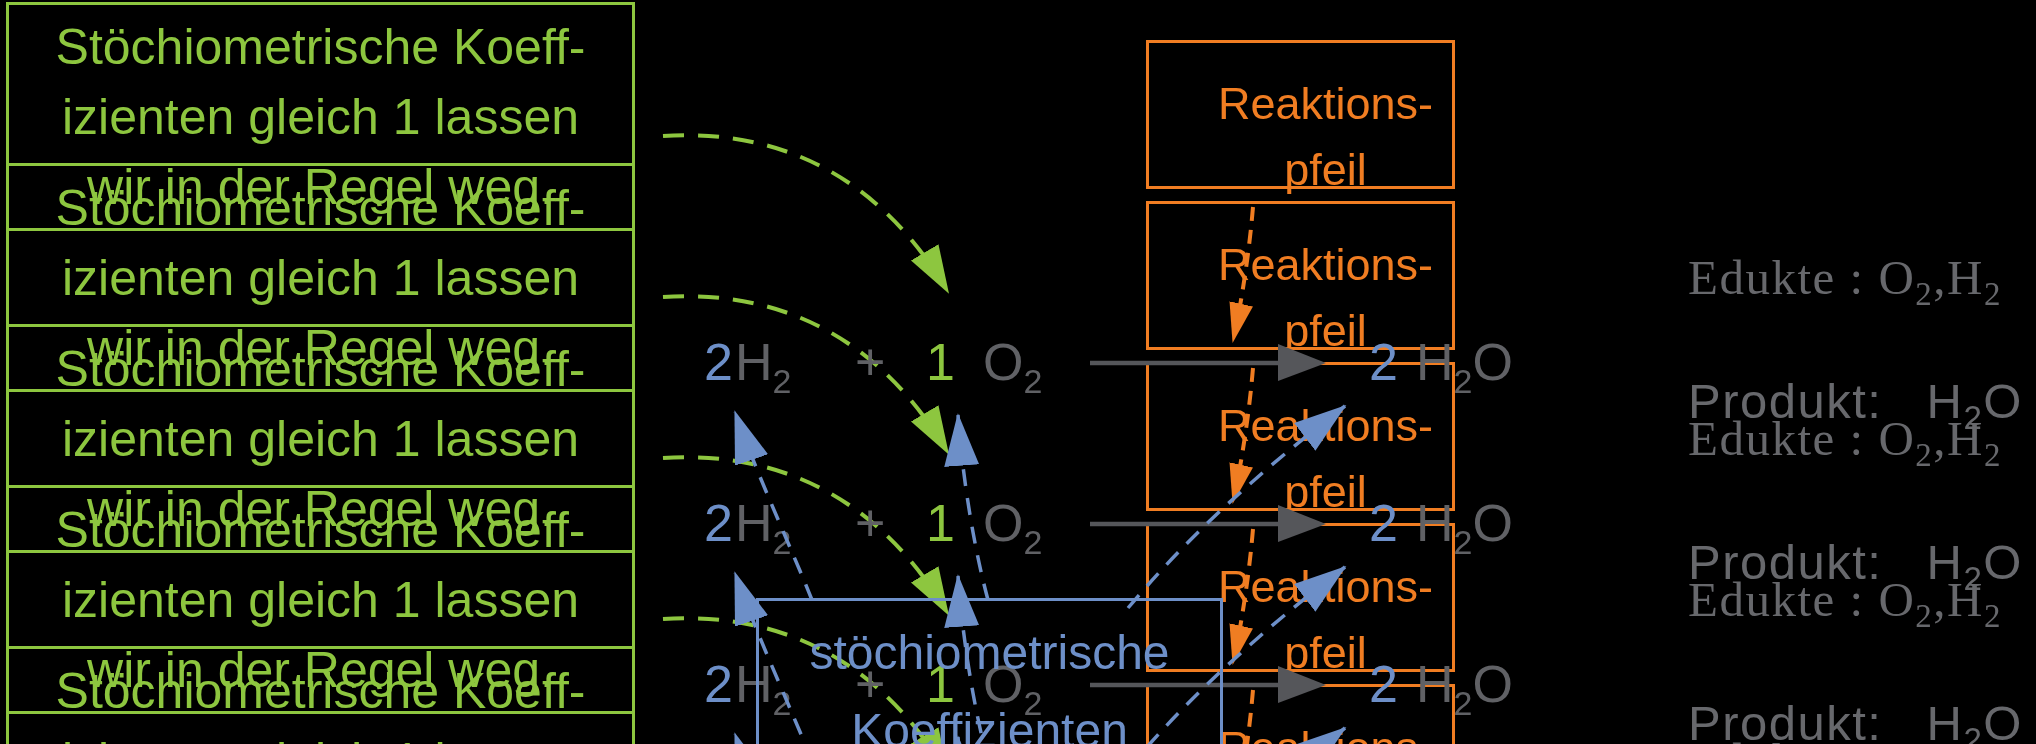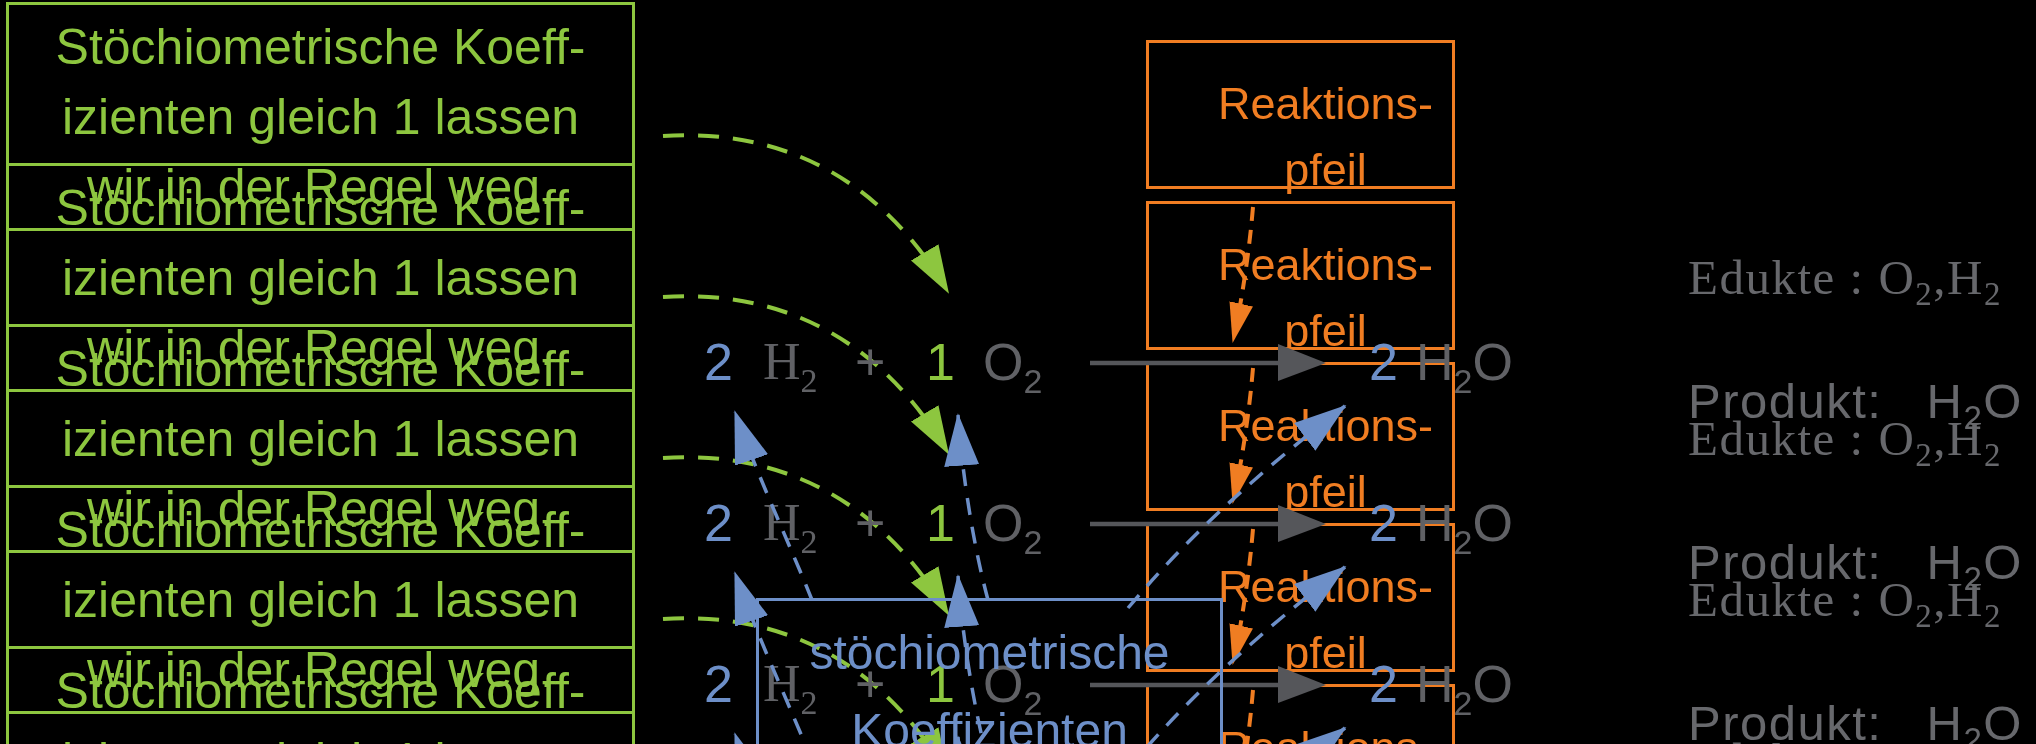--- a/index.html
+++ b/index.html
@@ -27,21 +27,21 @@
   .otext{position:absolute;left:1146px;top:53px;width:359px;text-align:center;
          font-size:45px;line-height:66px;color:var(--orange);white-space:nowrap;margin-top:18px;}
   .bbox{position:absolute;left:756px;top:598px;width:461px;height:182px;border:3px solid var(--blue);}
   .btext{position:absolute;left:756px;top:614px;width:467px;text-align:center;
          font-size:48px;line-height:78px;color:var(--blue);white-space:nowrap;}
 
   .eq{position:absolute;left:0;top:336px;height:52px;font-size:52px;line-height:52px;
       color:var(--equation-gray);}
   .term{position:absolute;top:0;white-space:nowrap;}
   .t-c1{left:704px;color:var(--blue);}
-  .t-f1{left:763px;font-family:Liberation Serif, serif;}
+  .t-f1{left:735px;}
   .t-plus{left:855px;}
   .t-c2{left:926px;color:var(--green);}
   .t-f2{left:983px;text-align:center;}
   .t-c3{left:1369px;color:var(--blue);}
   .t-prod{left:1416px;}
   .sub{font-size:34px;position:relative;top:13px;}
 
   .legend{position:absolute;left:1688px;color:var(--legend-gray);
           font-size:49px;line-height:54px;letter-spacing:1.5px;white-space:nowrap;}
   .legend .sub{font-size:33px;top:11px;}

